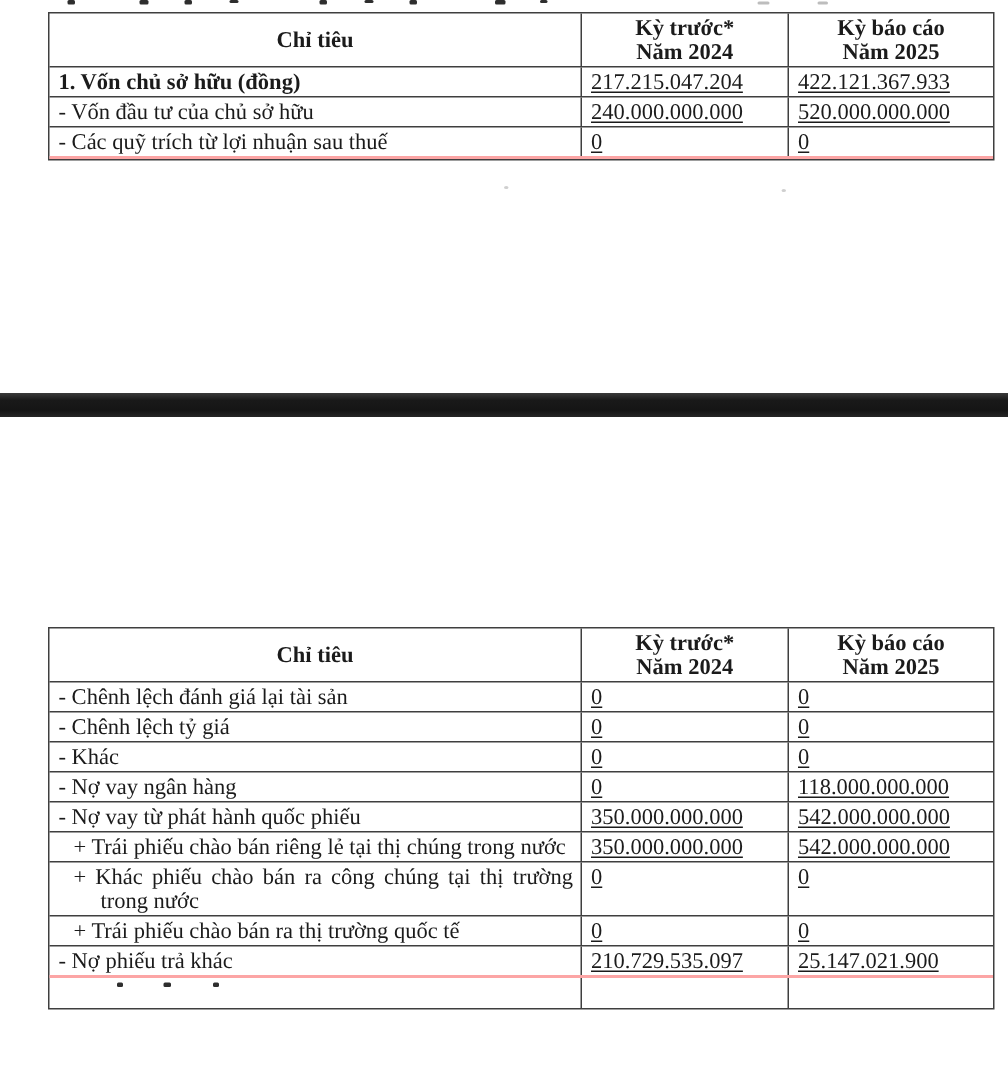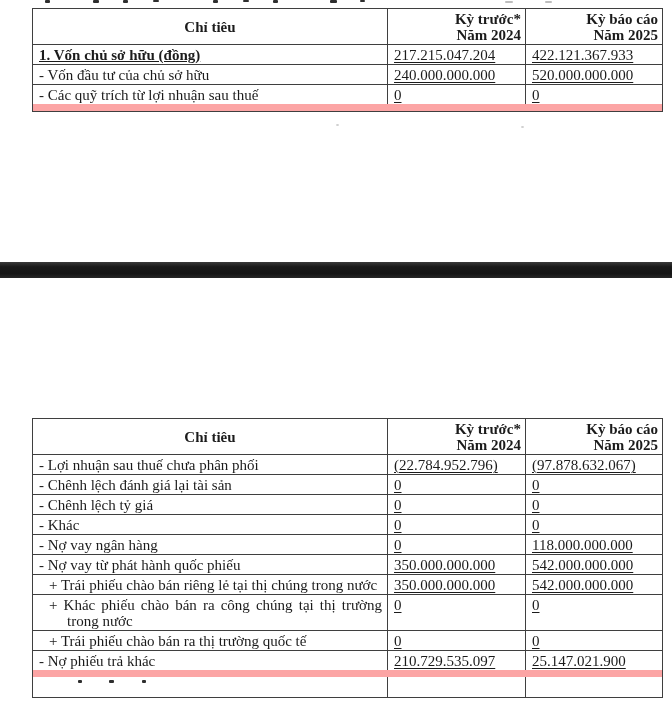--- a/index.html
+++ b/index.html
@@ -26,30 +26,30 @@
   .doc-table {
     position: absolute; left: 32px; width: 631px;
     border: 1px solid #3f3f3f;
     box-sizing: border-box;
     background: #fff;
     font-size: 15px; line-height: 16px;
   }
   .thead { display: flex; border-bottom: 1px solid #3f3f3f; font-weight: bold; }
   .th { padding: 2px 4px 1px; box-sizing: border-box; }
   .th.c1 { display: flex; align-items: center; justify-content: center; text-align: center; }
-  .th.c2, .th.c3 { text-align: right; }
+  .th.c2, .th.c3 { text-align: center; }
   .c1 { width: 355px; border-right: 1px solid #3f3f3f; }
   .c2 { width: 138px; border-right: 1px solid #3f3f3f; }
   .c3 { flex: 1; }
   .tr { display: flex; border-bottom: 1px solid #3f3f3f; }
-  .tr:last-child { border-bottom: 7px solid #fca5a5; }
+  .tr:last-child { border-bottom: 2px solid #fca5a5; }
   .td { padding: 2px 5px 1px; box-sizing: border-box; }
   .td.c1 { padding-left: 6px; }
   .td.c1.ind { padding-left: 34px; text-indent: -18px; text-align: justify; }
-  .tr.bold .td.c1 { font-weight: bold; text-decoration: underline; }
+  .tr.bold .td.c1 { font-weight: bold; }
   .num { text-decoration: underline; text-decoration-thickness: 1px; text-underline-offset: 2px; }
   .td.c2, .td.c3 { padding-left: 6px; }
 
   
   .tr.frag { height: 20px; border-bottom: none; position: relative; }
   .tr.frag .td { position: relative; }
   .tr.frag .frag-mark { top: 3px; }
 </style>
 </head>
 <body>
@@ -113,25 +113,20 @@
         <div>Kỳ trước*</div>
         <div>Năm 2024</div>
       </div>
       <div class="th c3">
         <div>Kỳ báo cáo</div>
         <div>Năm 2025</div>
       </div>
     </div>
     <div class="tbody">
         <div class="tr">
-          <div class="td c1">- Lợi nhuận sau thuế chưa phân phối</div>
-          <div class="td c2"><span class="num">(22.784.952.796)</span></div>
-          <div class="td c3"><span class="num">(97.878.632.067)</span></div>
-        </div>
-        <div class="tr">
           <div class="td c1">- Chênh lệch đánh giá lại tài sản</div>
           <div class="td c2"><span class="num">0</span></div>
           <div class="td c3"><span class="num">0</span></div>
         </div>
         <div class="tr">
           <div class="td c1">- Chênh lệch tỷ giá</div>
           <div class="td c2"><span class="num">0</span></div>
           <div class="td c3"><span class="num">0</span></div>
         </div>
         <div class="tr">

